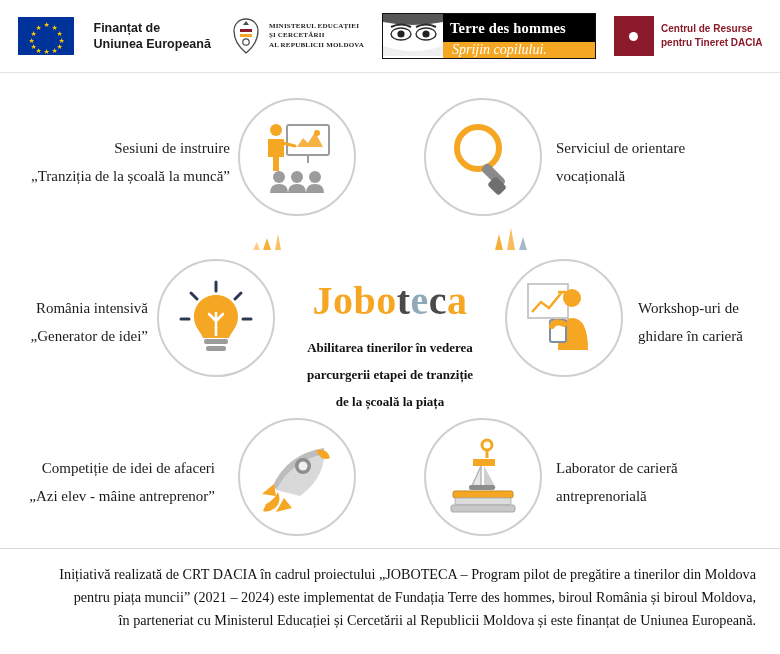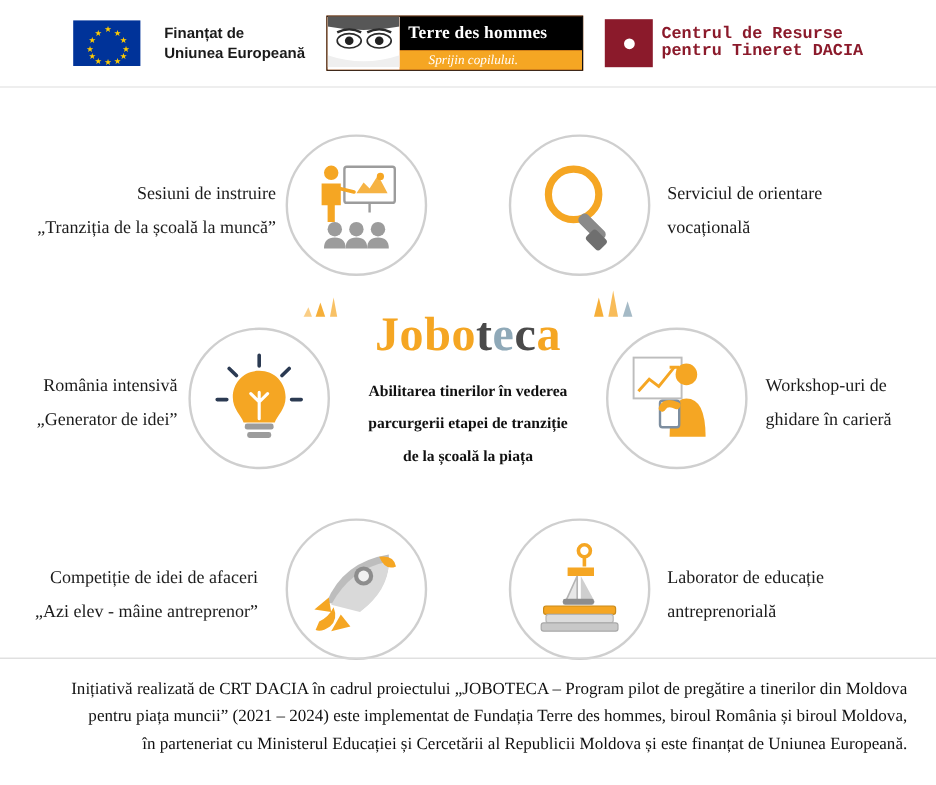--- a/index.html
+++ b/index.html
@@ -80,21 +80,21 @@
     line-height: 9.5px;
     letter-spacing: .2px;
   }
 
   
   .tdh {
     display: flex;
     align-items: stretch;
     height: 44px;
     border: 1px solid #111;
-    background: #f97316;
+    background: #4c1d95;
     flex: none;
   }
   .tdh-eyes {
     width: 60px;
     background: #ffffff;
     position: relative;
     overflow: hidden;
   }
   .tdh-right {
     width: 152px;
@@ -111,25 +111,25 @@
     display: flex;
     align-items: center;
     padding-left: 7px;
     letter-spacing: .2px;
   }
   .tdh-slogan {
     height: 16px;
     background: #F5A623;
     color: #ffffff;
     font-family: "Liberation Serif", serif;
-    font-size: 11px;
+    font-size: 14px;
     font-style: italic;
     display: flex;
     align-items: center;
-    padding-left: 24px;
+    padding-left: 9px;
   }
 
   
   .dacia {
     display: flex;
     align-items: center;
   }
   .dacia-mark {
     width: 40px; height: 40px;
     background: #8B1A2B;
@@ -140,31 +140,31 @@
     content: "";
     position: absolute;
     left: 50%; top: 50%;
     width: 9px; height: 9px;
     margin: -4.5px 0 0 -4.5px;
     background: #ffffff;
     border-radius: 50%;
   }
   .dacia-text {
     margin-left: 7px;
-    font-family: Liberation Mono, monospace;
-    font-size: 14px;
+    font-family: Liberation Sans, sans-serif;
+    font-size: 10px;
     font-weight: bold;
     color: #8B1A2B;
     line-height: 14px;
   }
 
   
   .diagram {
     position: absolute;
-    left: 0; top: 88px;
+    left: 0; top: 74px;
     width: 648px;
     height: 476px;
   }
 
   .node {
     position: absolute;
     width: 118px;
     height: 118px;
     border-radius: 50%;
     border: 2px solid #cfcfcf;
@@ -196,20 +196,21 @@
     text-align: center;
   }
   .brand {
     font-family: "Liberation Serif", serif;
     font-size: 40px;
     font-weight: bold;
     letter-spacing: .5px;
     position: relative;
     display: inline-block;
     line-height: 46px;
+    margin-top: 36px;
   }
   .brand .j { color: #F5A623; }
   .brand .o1 { color: #F5A623; }
   .brand .b { color: #F5A623; }
   .brand .o2 { color: #F5A623; }
   .brand .t { color: #4a4a4a; }
   .brand .e { color: #8FA9B8; }
   .brand .c { color: #4a4a4a; }
   .brand .a { color: #F5A623; }
 
@@ -265,20 +266,36 @@
         <span class="eu-star" style="left:11px;top:21px;">★</span>
         <span class="eu-star" style="left:13px;top:14px;">★</span>
         <span class="eu-star" style="left:18px;top:7.5px;">★</span>
       </div>
       <div class="eu-text">
         <div>Finanțat de</div>
         <div>Uniunea Europeană</div>
       </div>
     </div>
 
+    <div class="ministry">
+      <div class="ministry-emblem">
+        <svg width="34" height="38" viewBox="0 0 34 38">
+          <path d="M17 2 C10 2 5 7 5 14 C5 24 11 31 17 36 C23 31 29 24 29 14 C29 7 24 2 17 2 Z" fill="#ffffff" stroke="#4a4a4a" stroke-width="1.3"></path>
+          <path d="M11 12 h12 v3 h-12 z" fill="#8B1A2B"></path>
+          <path d="M11 17 h12 v3 h-12 z" fill="#F5A623"></path>
+          <circle cx="17" cy="25" r="3.2" fill="none" stroke="#4a4a4a" stroke-width="1.2"></circle>
+          <path d="M17 4 l3 4 h-6 z" fill="#4a4a4a"></path>
+        </svg>
+      </div>
+      <div class="ministry-text">
+        <div>MINISTERUL EDUCAȚIEI</div>
+        <div>ȘI CERCETĂRII</div>
+        <div>AL REPUBLICII MOLDOVA</div>
+      </div>
+    </div>
 
     <div class="tdh">
       <div class="tdh-eyes">
         <svg width="60" height="42" viewBox="0 0 60 42">
           <rect x="0" y="0" width="60" height="42" fill="#ffffff"></rect>
           <path d="M0 0 h60 v8 q-30 6 -60 0 z" fill="#3a3a3a" opacity=".85"></path>
           <ellipse cx="18" cy="20" rx="10" ry="6" fill="#ffffff" stroke="#2b2b2b" stroke-width="1.4"></ellipse>
           <circle cx="18" cy="20" r="3.6" fill="#222222"></circle>
           <ellipse cx="43" cy="20" rx="10" ry="6" fill="#ffffff" stroke="#2b2b2b" stroke-width="1.4"></ellipse>
           <circle cx="43" cy="20" r="3.6" fill="#222222"></circle>
@@ -392,21 +409,21 @@
         <path d="M30 22 h22 v7 h-22 z" fill="#F5A623"></path>
         <path d="M38 29 l-10 22 h10 z" fill="#e8e8e8" stroke="#b5b5b5" stroke-width="1.4"></path>
         <path d="M41 29 l12 22 h-12 z" fill="#cfcfcf"></path>
         <rect x="26" y="48" width="26" height="5" rx="2" fill="#8d8d8d"></rect>
         <rect x="10" y="54" width="60" height="7" rx="2" fill="#F5A623" stroke="#c98a1a" stroke-width="1"></rect>
         <rect x="12" y="61" width="56" height="7" rx="2" fill="#dcdcdc" stroke="#b5b5b5" stroke-width="1"></rect>
         <rect x="8" y="68" width="64" height="7" rx="2" fill="#c8c8c8" stroke="#a9a9a9" stroke-width="1"></rect>
       </svg>
     </div>
     <div class="node-label right" style="left:556px; top:380px;">
-      <span>Laborator de educație</span>
+      <span>Laborator de carieră</span>
       <span class="l2">antreprenorială</span>
     </div>
 
     <div class="center">
       <div style="position:relative;">
         <svg width="44" height="34" viewBox="0 0 44 34" style="position:absolute; left:-4px; top:-22px;">
           <path d="M12 30 l4 -12 l4 12 z" fill="#F5A623" opacity=".9"></path>
           <path d="M24 30 l3 -16 l3 16 z" fill="#F5A623" opacity=".7"></path>
           <path d="M2 30 l4 -8 l3 8 z" fill="#F5A623" opacity=".55"></path>
         </svg>

